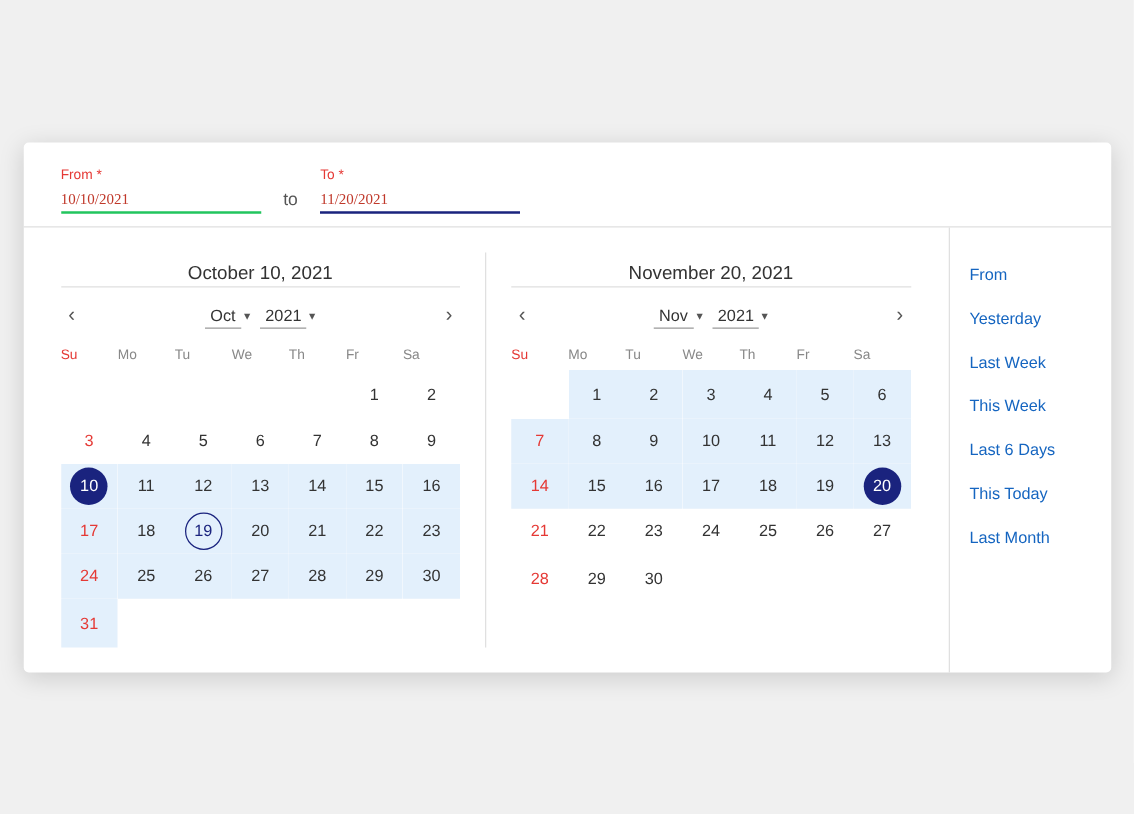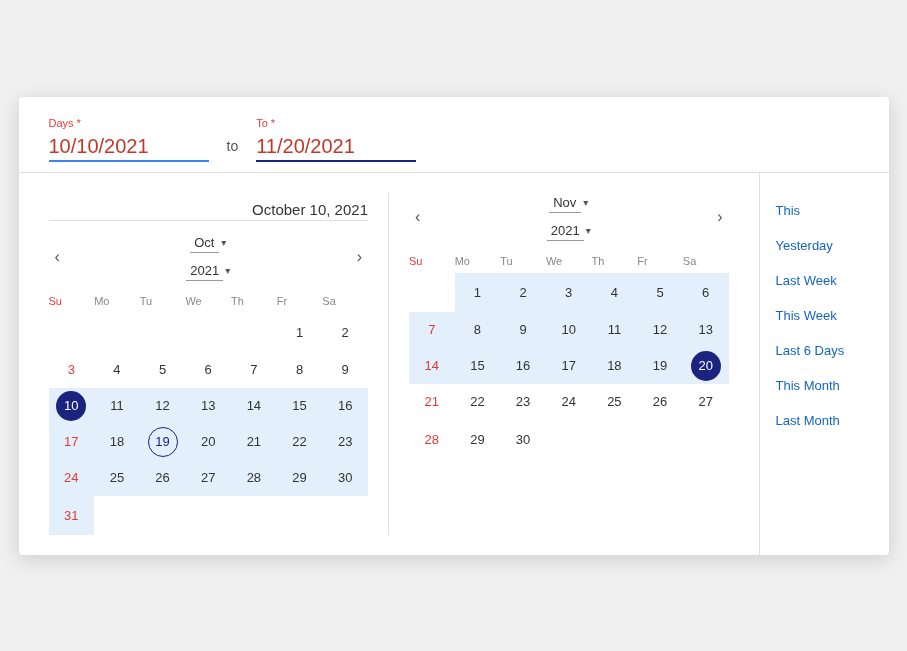--- a/index.html
+++ b/index.html
@@ -30,28 +30,29 @@
       display: flex;
       flex-direction: column;
       min-width: 160px;
     }
     .input-label {
       font-size: 11px;
       color: #e53935;
       margin-bottom: 4px;
     }
     .date-input {
-      font-size: 20px;
+      font-size: 12px;
       color: #c0392b;
       border: none;
-      border-bottom: 2px solid #3b82f6;
+      border-bottom: 2px solid #22c55e;
       outline: none;
       padding: 2px 0;
       width: 160px;
       background: transparent;
+      font-family: Liberation Serif, serif;
     }
     .date-input.active {
       border-bottom-color: #1a237e;
       color: #c0392b;
     }
     .to-label {
       color: #555;
       font-size: 14px;
       margin-top: 14px;
       padding: 0 8px;
@@ -64,21 +65,21 @@
       flex: 1;
       display: flex;
       padding: 20px 20px 20px 20px;
       gap: 0;
     }
     .calendar-panel {
       flex: 1;
       padding: 0 10px;
     }
     .calendar-header-date {
-      text-align: right;
+      text-align: center;
       font-size: 15px;
       color: #333;
       padding: 8px 0 2px 0;
       border-bottom: 1px solid #e0e0e0;
       margin-bottom: 12px;
     }
     .cal-nav {
       display: flex;
       align-items: center;
       justify-content: space-between;
@@ -89,21 +90,20 @@
       border: none;
       cursor: pointer;
       color: #555;
       font-size: 16px;
       padding: 2px 6px;
     }
     .month-year-selects {
       display: flex;
       gap: 8px;
       align-items: center;
-      flex-direction: column;
     }
     .month-year-select {
       font-size: 13px;
       color: #333;
       border: none;
       border-bottom: 1px solid #999;
       background: transparent;
       cursor: pointer;
       padding: 2px 4px;
       appearance: none;
@@ -189,21 +189,21 @@
       align-self: stretch;
     }
   </style>
 </head>
 <body>
 
 <div class="date-picker-wrapper">
 
   <div class="inputs-row">
     <div class="input-group">
-      <span class="input-label">Days *</span>
+      <span class="input-label">From *</span>
       <input class="date-input" type="text" value="10/10/2021" style="">
     </div>
     <span class="to-label">to</span>
     <div class="input-group">
       <span class="input-label">To *</span>
       <input class="date-input active" type="text" value="11/20/2021" style="">
     </div>
   </div>
 
   <div class="calendars-and-presets">
@@ -294,20 +294,21 @@
                 <td class="day-cell empty"><span class="day-inner"></span></td>
                 <td class="day-cell empty"><span class="day-inner"></span></td>
               </tr>
             </tbody>
         </table>
       </div>
 
       <div class="cal-separator"></div>
 
       <div class="calendar-panel">
+        <div class="calendar-header-date">November 20, 2021</div>
         <div class="cal-nav">
           <button class="nav-btn">‹</button>
           <div class="month-year-selects">
             <div class="select-wrapper">
               <select class="month-year-select">
                 <option>Nov</option>
               </select>
             </div>
             <div class="select-wrapper">
               <select class="month-year-select">
@@ -374,22 +375,22 @@
                 <td class="day-cell empty"><span class="day-inner"></span></td>
                 <td class="day-cell empty"><span class="day-inner"></span></td>
                 <td class="day-cell empty"><span class="day-inner"></span></td>
               </tr>
             </tbody>
         </table>
       </div>
     </div>
 
     <div class="presets-panel" id="presets-panel">
-    <div class="preset-item">This</div>
+    <div class="preset-item">From</div>
         <div class="preset-item">Yesterday</div>
         <div class="preset-item">Last Week</div>
         <div class="preset-item">This Week</div>
         <div class="preset-item">Last 6 Days</div>
-        <div class="preset-item">This Month</div>
+        <div class="preset-item">This Today</div>
         <div class="preset-item">Last Month</div>
       </div>
   </div>
 </div>
 
 </body></html>

